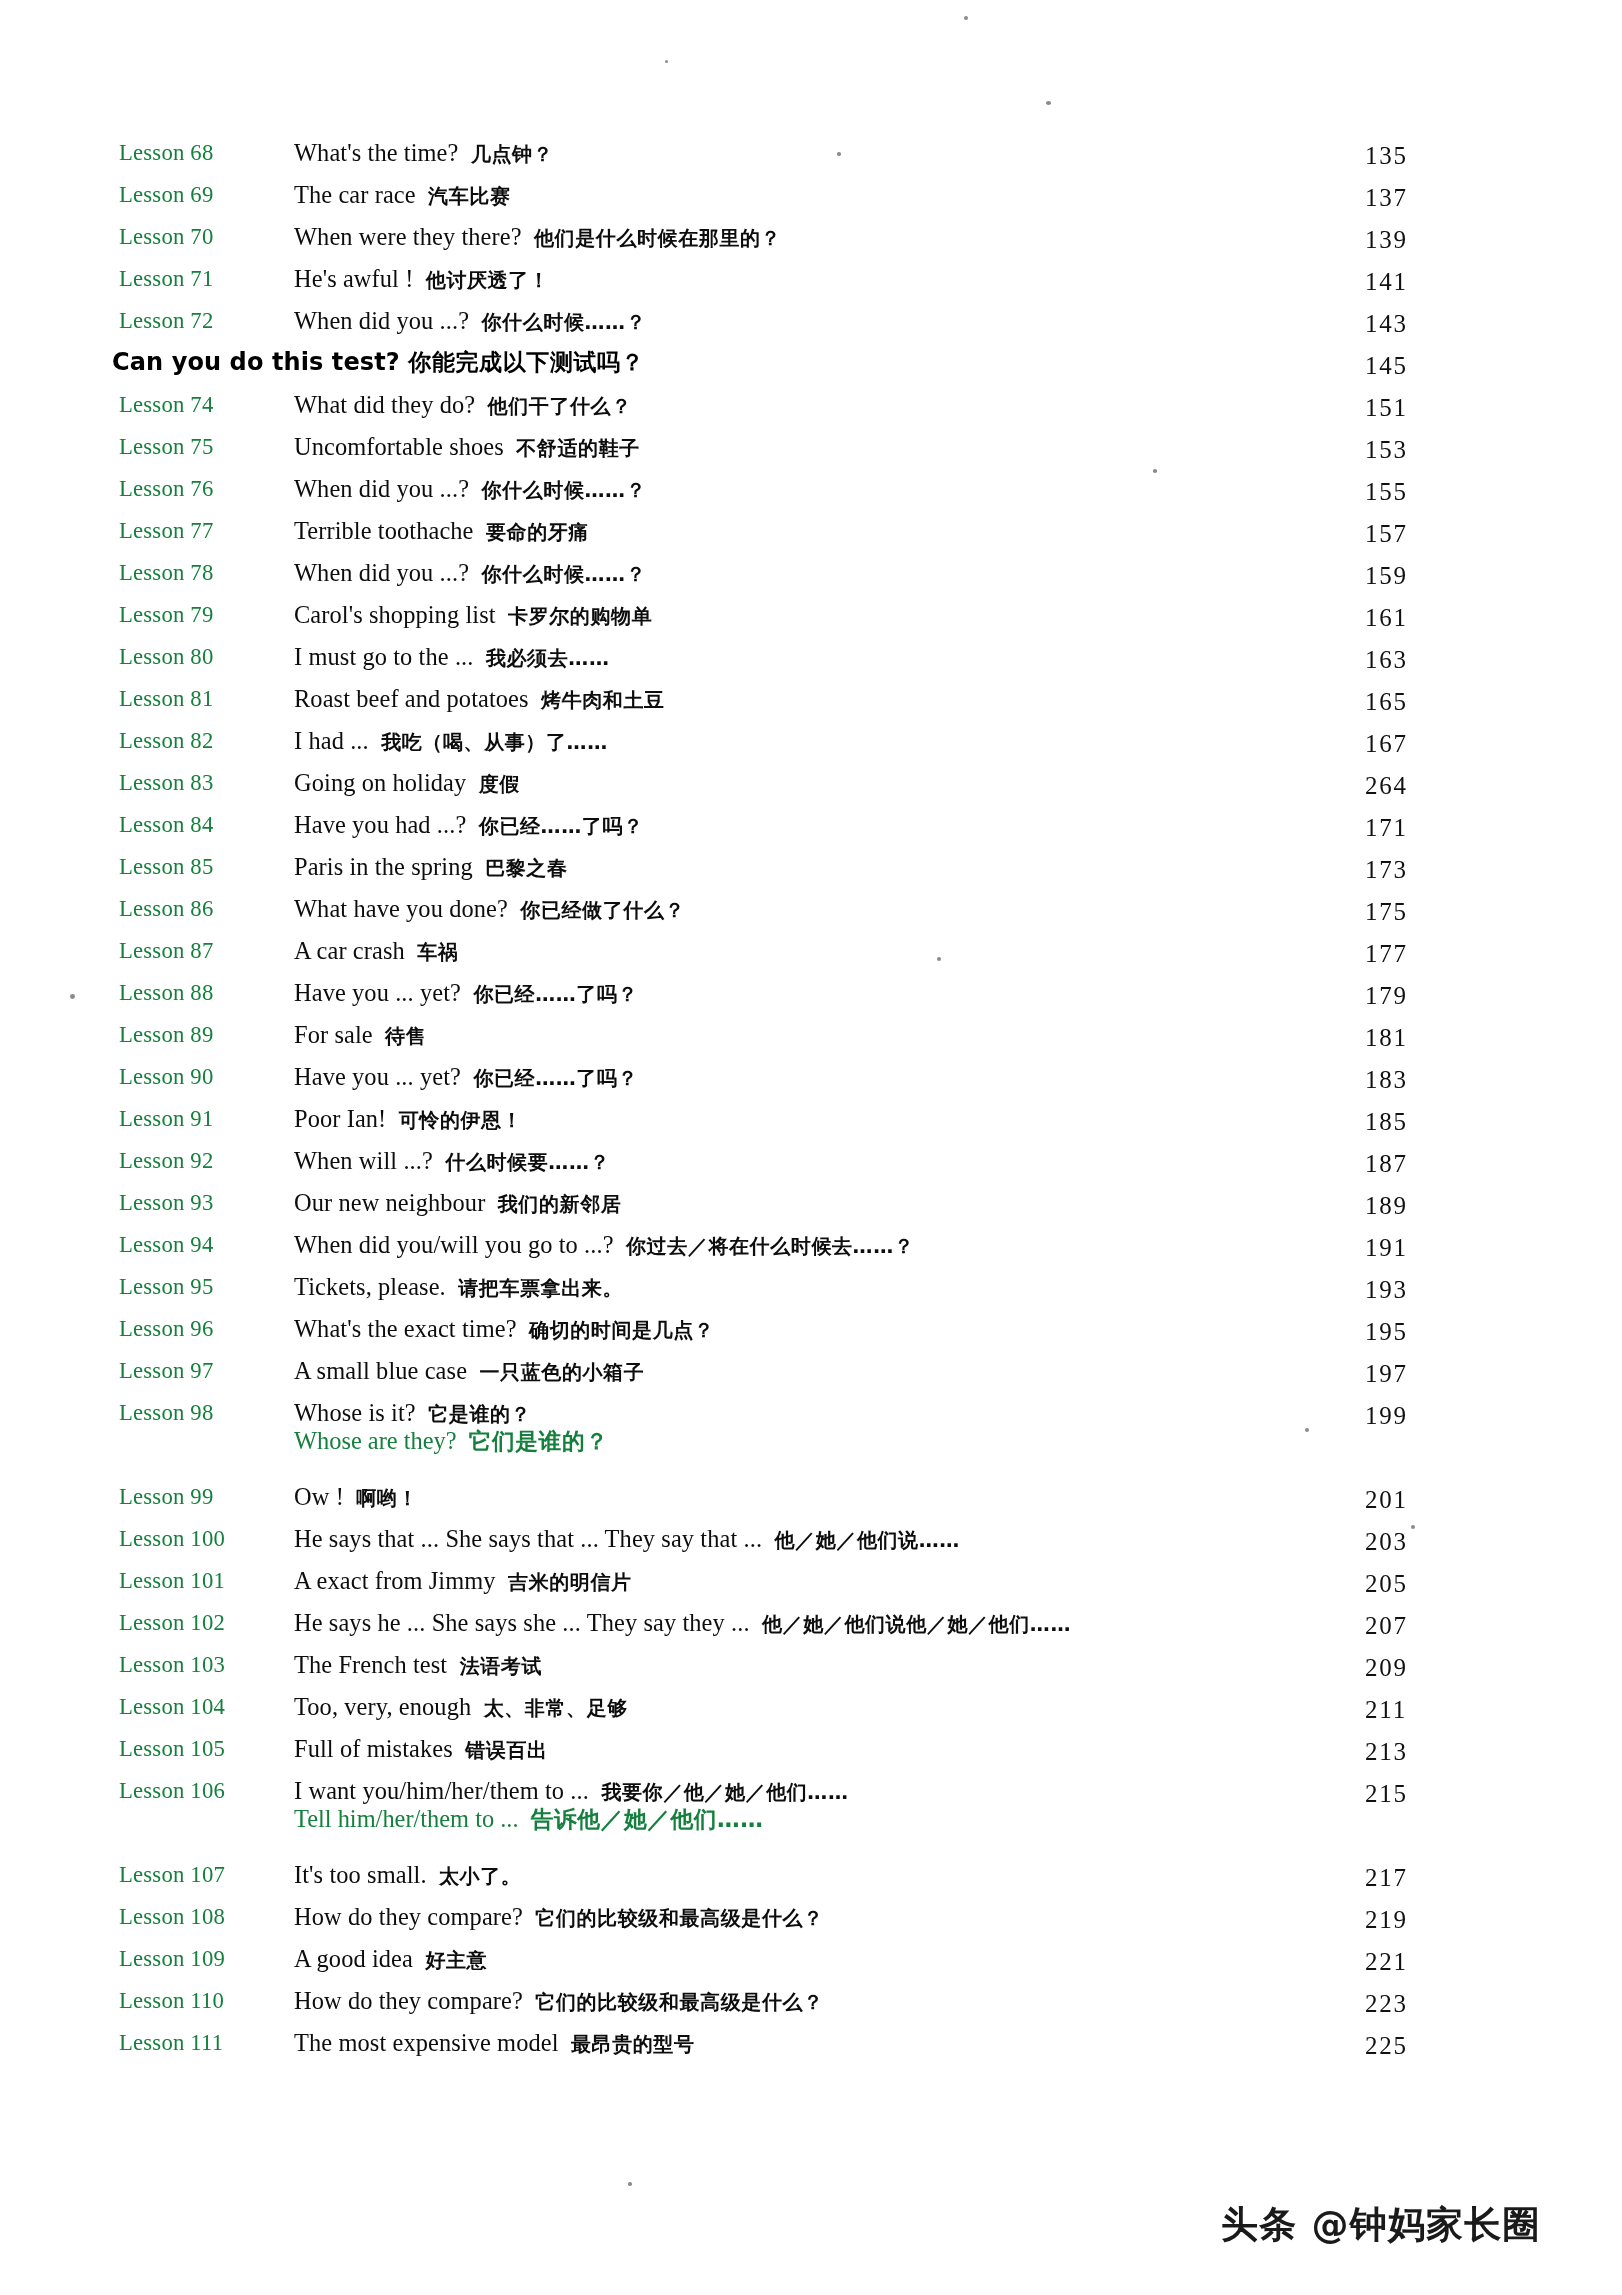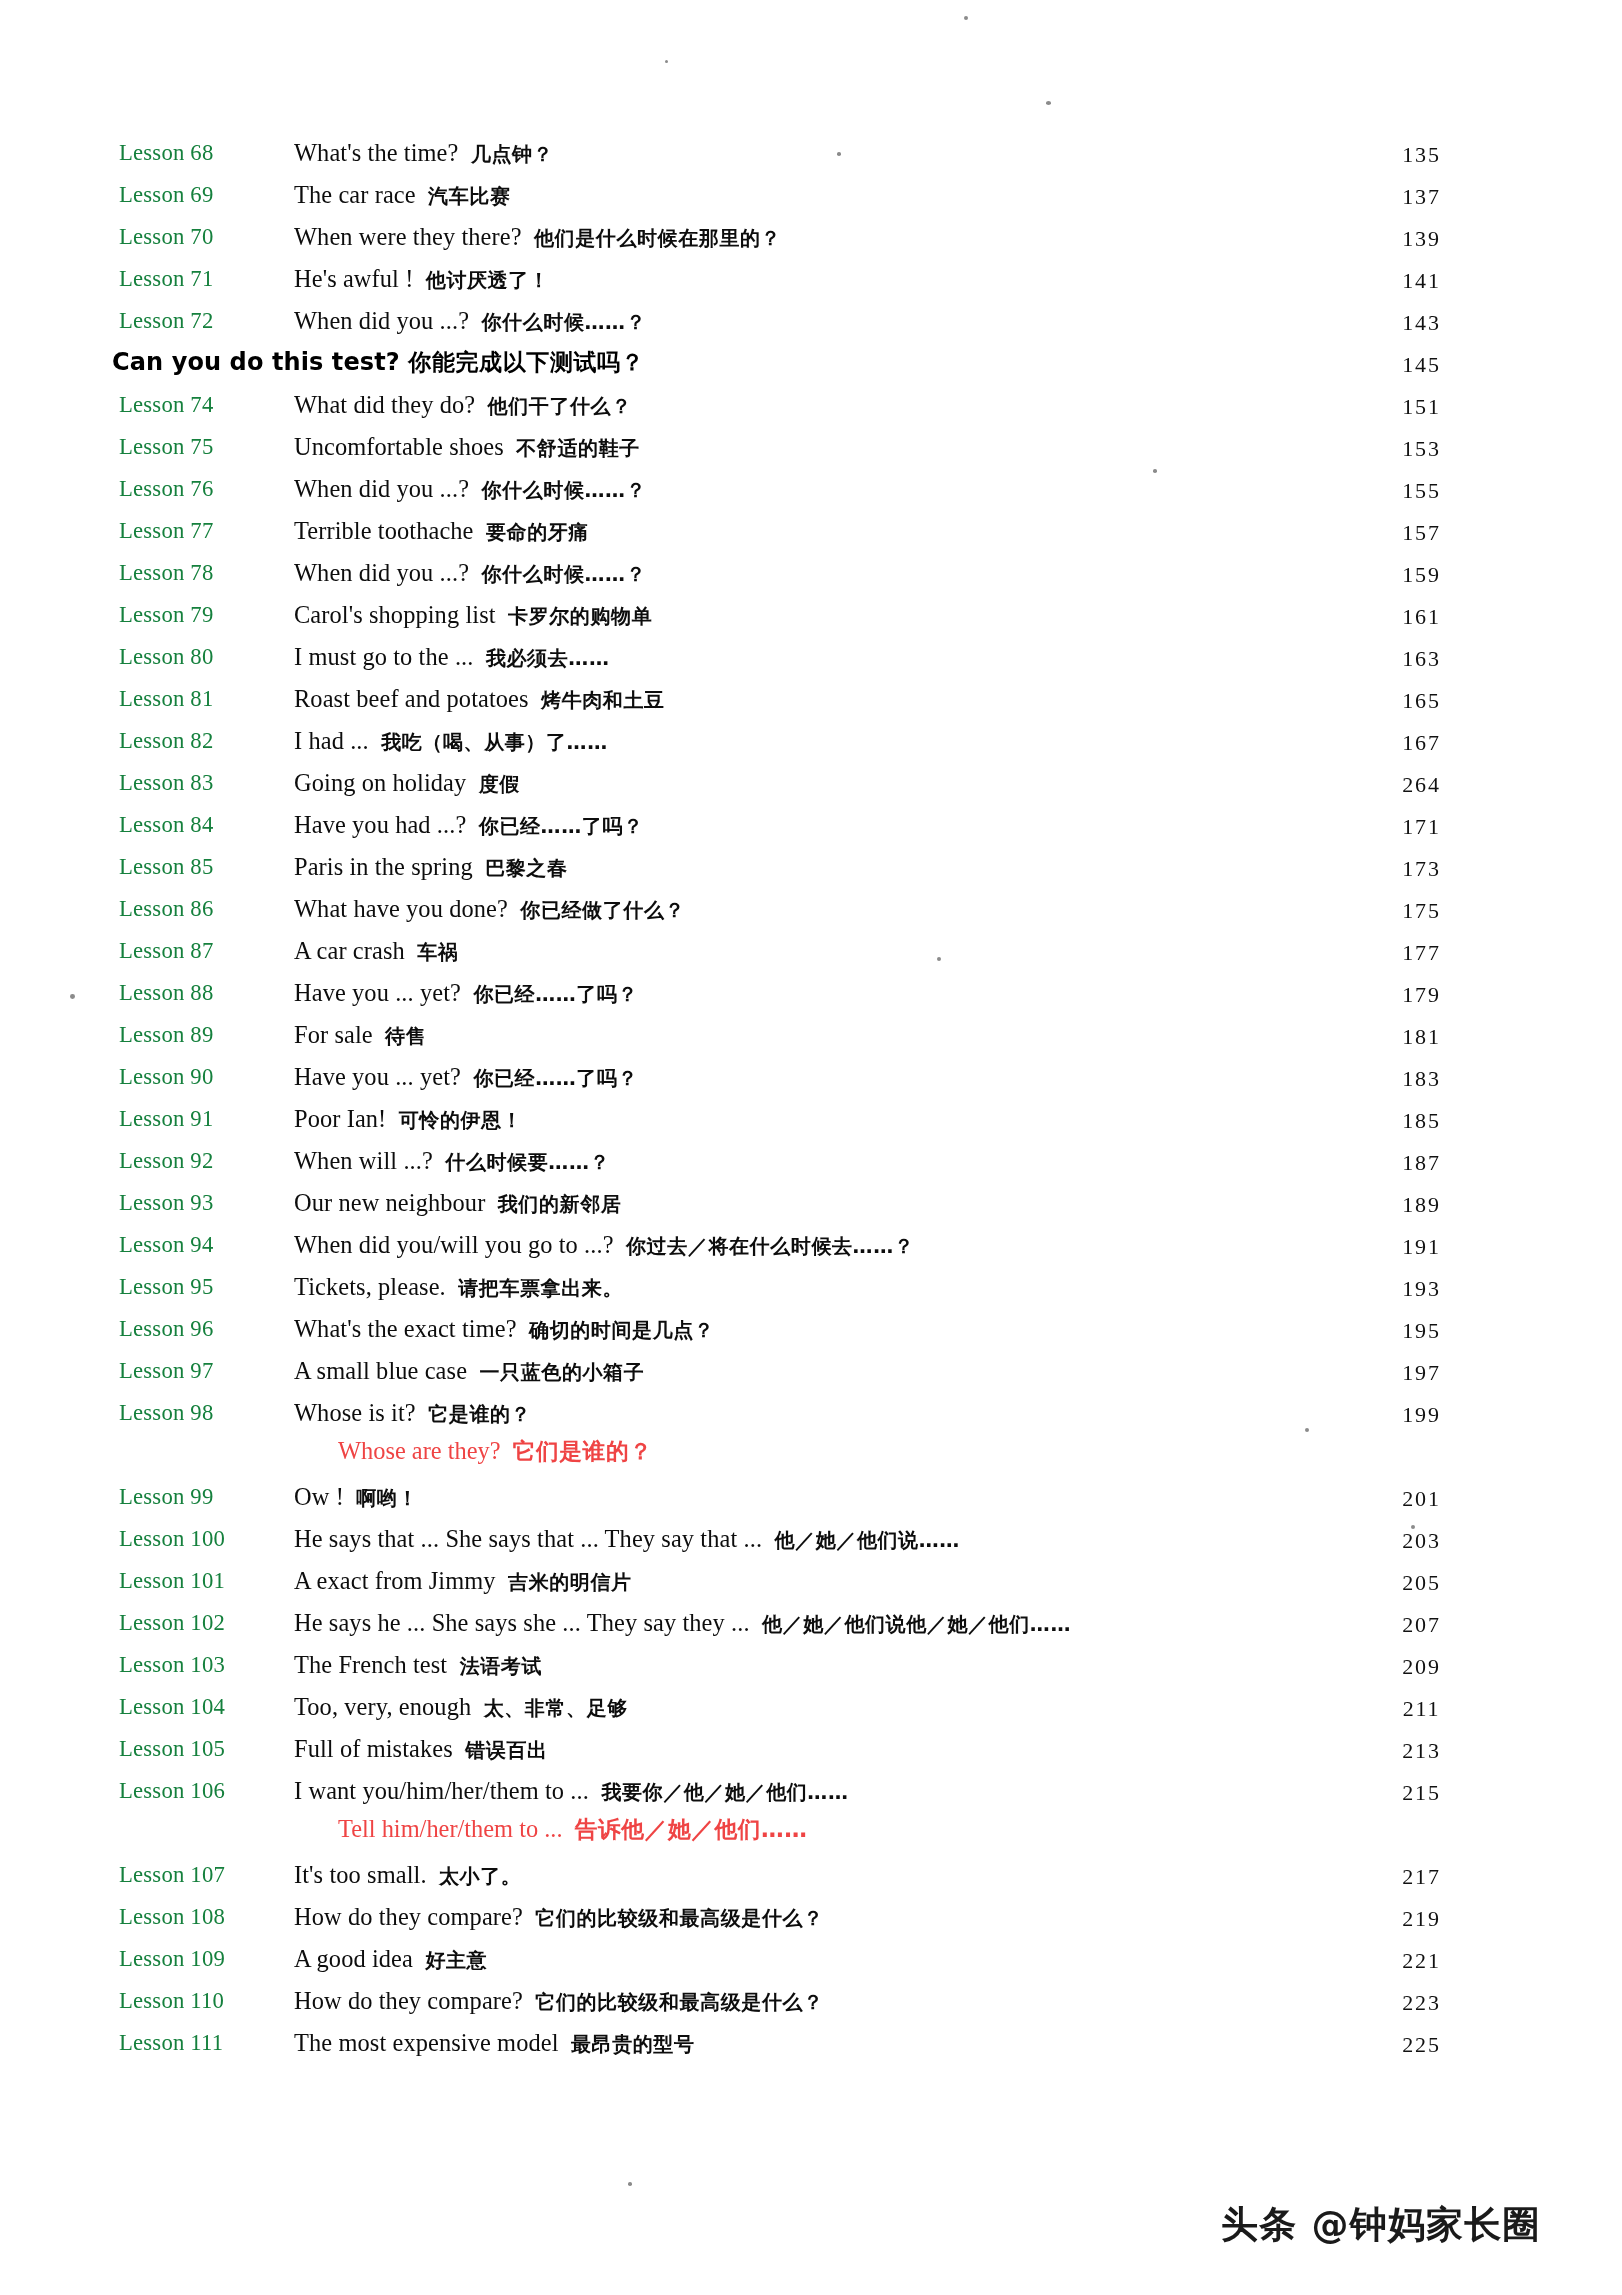--- a/index.html
+++ b/index.html
@@ -59,39 +59,37 @@
   }
   .lesson-title .cn {
     font-family: "DejaVu Sans", "Liberation Sans", sans-serif;
     font-size: 20px;
     font-weight: 700;
     letter-spacing: 0.6px;
   }
   .lesson-title2 {
     position: absolute;
     left: 294px;
-    top: 38px;
+    top: 28px;
     font-size: 24.4px;
     white-space: nowrap;
-    color: #ef4444;
-    margin-left: 44px;
+    color: #15803d;
   }
   .lesson-title2 .cn {
     font-family: "DejaVu Sans", "Liberation Sans", sans-serif;
     font-size: 22.7px;
     font-weight: 700;
     letter-spacing: 0.6px;
   }
   .page-num {
     position: absolute;
     left: 1365px;
     top: 3.6px;
     width: 113px;
-    text-align: center;
-    font-size: 22px;
+    font-size: 25px;
     letter-spacing: 1.8px;
     color: #111111;
   }
 
   
   .section-head {
     position: absolute;
     left: 112px;
     top: -1.2px;
     font-family: "DejaVu Sans", "Liberation Sans", sans-serif;

